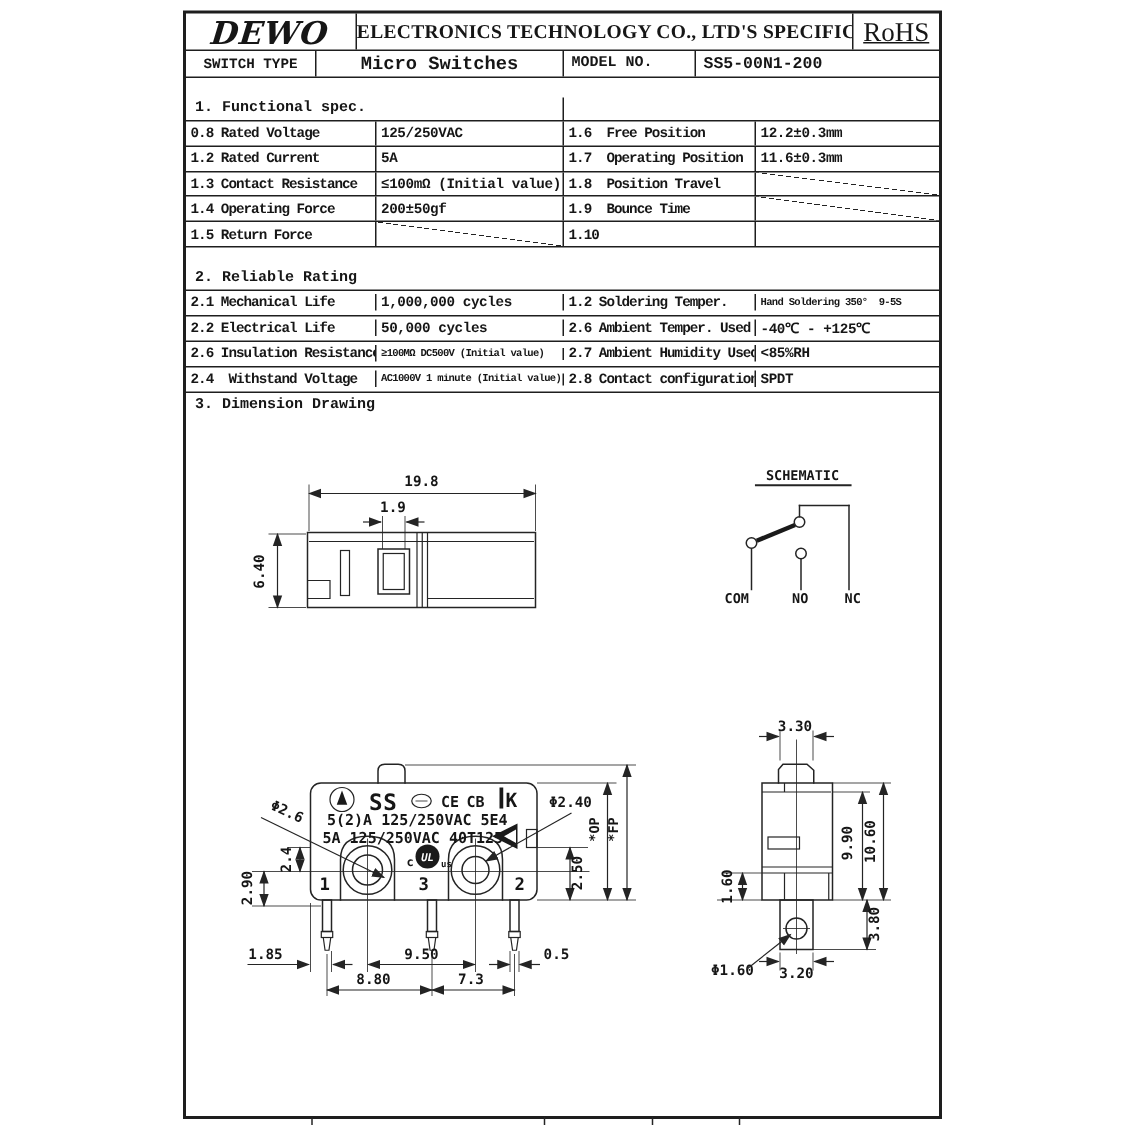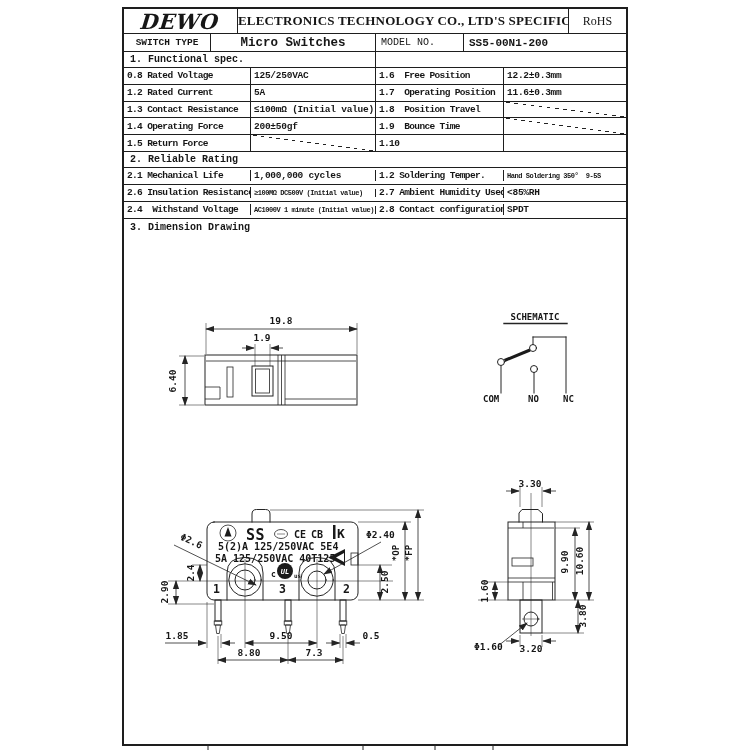--- a/index.html
+++ b/index.html
@@ -6,34 +6,34 @@
   .page{position:relative;width:750px;height:750px;background:#ffffff;overflow:hidden;
         font-family:"Liberation Mono",monospace;color:#161616;}
   .doc{position:absolute;left:122px;top:7px;width:506px;height:739px;
        border:2px solid #1e1e1e;box-sizing:border-box;background:#fff;}
   .row{display:flex;border-bottom:1px solid #1e1e1e;box-sizing:border-box;}
   .cell{box-sizing:border-box;border-right:1px solid #1e1e1e;overflow:hidden;
         white-space:pre;display:flex;align-items:center;}
   .cell.last{border-right:none;}
   .r-head{height:25px;}
   .r-model{height:18px;}
-  .r-sec{height:16px;}
+  .r-sec{height:16px;margin-top:13px;}
   .r-s1{height:16.8px;}
   .r-s2{height:17px;align-items:center;}
   .r-sec3{height:17px;border-bottom:none;}
   .logo-cell{width:114px;justify-content:center;}
   .title-cell{width:331px;justify-content:center;}
   .rohs-cell{width:57px;justify-content:center;}
   .dewo{font-family:"DejaVu Serif",serif;font-style:italic;font-weight:bold;
         font-size:21px;letter-spacing:.5px;transform:skewX(-6deg);}
   .spec-title{font-family:"Liberation Serif",serif;font-weight:bold;font-size:13px;letter-spacing:.2px;}
-  .rohs{font-family:"Liberation Serif",serif;font-size:12px;}
+  .rohs{font-family:"Liberation Serif",serif;font-size:18px;text-decoration:underline;}
   .st-lbl{width:87px;justify-content:center;font-size:9.5px;font-weight:bold;}
   .st-val{width:165px;justify-content:center;font-size:12.5px;font-weight:bold;}
-  .mn-lbl{width:88px;padding-left:5px;font-size:10px;font-weight:normal;}
+  .mn-lbl{width:88px;padding-left:5px;font-size:10px;font-weight:bold;}
   .mn-val{width:162px;padding-left:5px;font-size:11px;font-weight:bold;}
   .sec-l{width:252px;padding-left:6px;font-size:10px;font-weight:bold;}
   .sec-r{width:250px;}
   .sec-full{width:502px;padding-left:6px;font-size:10px;font-weight:bold;}
   .c1{width:127px;}.c2{width:125px;}.c3{width:128px;}.c4{width:122px;}
   .lbl,.val{font-size:9.5px;font-weight:bold;letter-spacing:-0.65px;padding-left:3px;}
   .val{letter-spacing:-0.25px;}
   .small{font-size:7px;letter-spacing:-0.45px;}
   .slash{background:linear-gradient(to top right,transparent 49.3%,#222 49.3%,#222 50.7%,transparent 50.7%);}
   .draw{position:absolute;left:0;top:0;width:750px;height:750px;pointer-events:none;}
@@ -113,20 +113,26 @@
       <div class="cell sec-full last">2. Reliable Rating</div>
     </div>
 
     <div class="row r-s2">
       <div class="cell c1 lbl">2.1 Mechanical Life</div>
       <div class="cell c2 val">1,000,000 cycles</div>
       <div class="cell c3 lbl">1.2 Soldering Temper.</div>
       <div class="cell c4 val small last">Hand Soldering 350°  9-5S</div>
     </div>
     <div class="row r-s2">
+      <div class="cell c1 lbl">2.2 Electrical Life</div>
+      <div class="cell c2 val">50,000 cycles</div>
+      <div class="cell c3 lbl">2.6 Ambient Temper. Used</div>
+      <div class="cell c4 val last">-40℃ - +125℃</div>
+    </div>
+    <div class="row r-s2">
       <div class="cell c1 lbl">2.6 Insulation Resistance</div>
       <div class="cell c2 val small">≥100MΩ DC500V (Initial value)</div>
       <div class="cell c3 lbl">2.7 Ambient Humidity Used</div>
       <div class="cell c4 val last">&lt;85%RH</div>
     </div>
     <div class="row r-s2">
       <div class="cell c1 lbl">2.4  Withstand Voltage</div>
       <div class="cell c2 val small">AC1000V 1 minute (Initial value)</div>
       <div class="cell c3 lbl">2.8 Contact configuration</div>
       <div class="cell c4 val last">SPDT</div>

